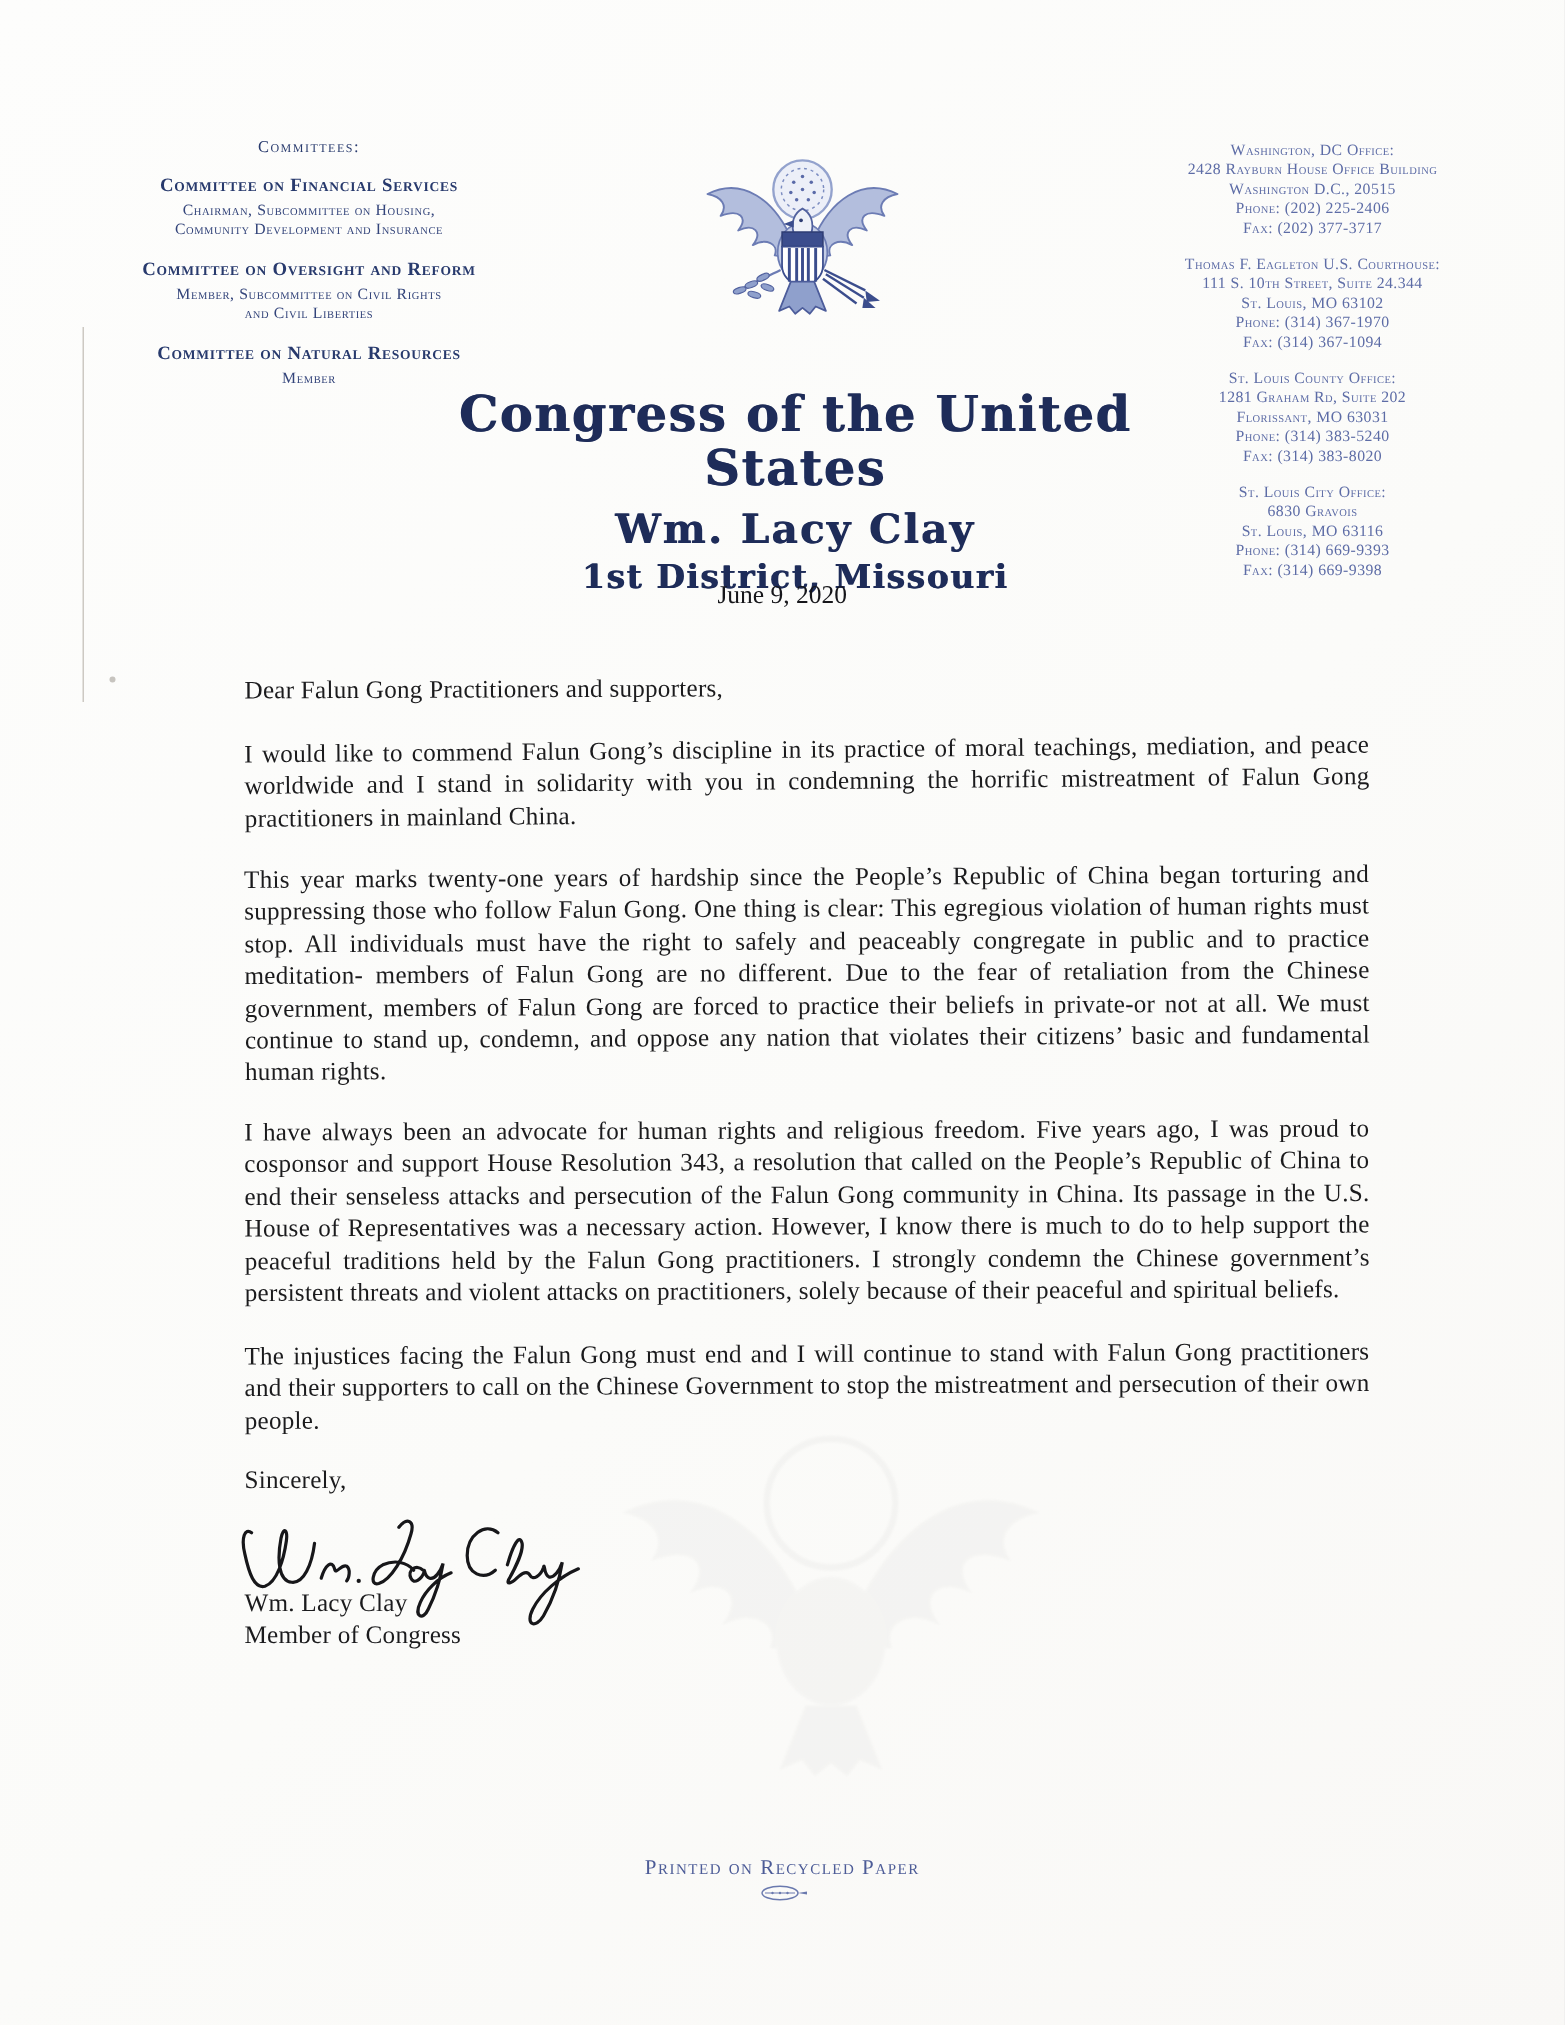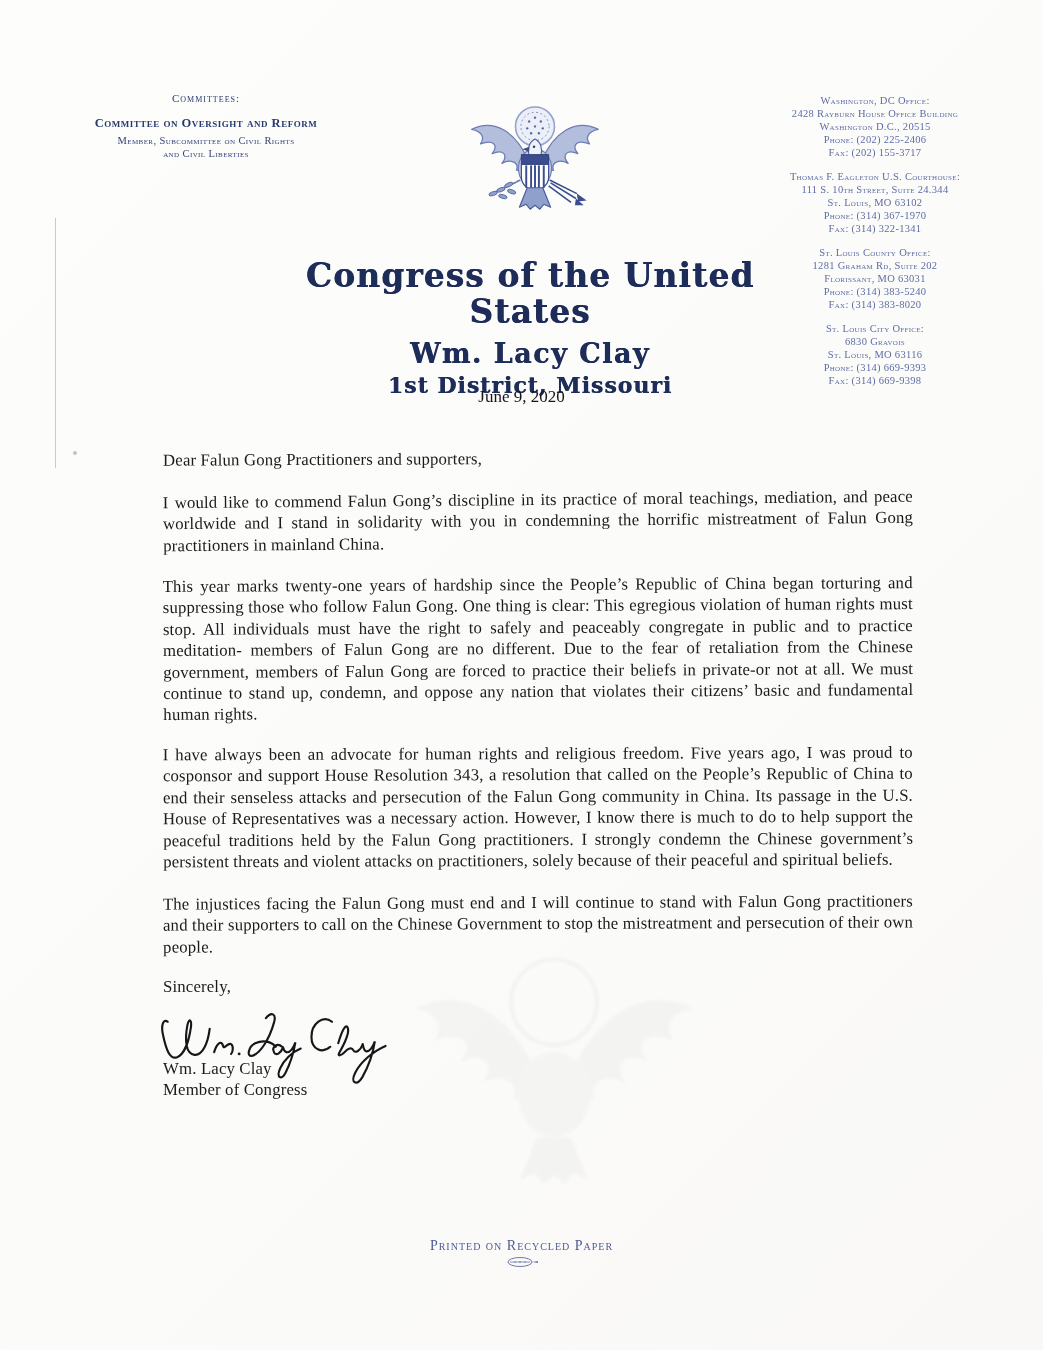--- a/index.html
+++ b/index.html
@@ -79,23 +79,32 @@
 <body>
 
 <div class="page">
 
   <div class="scan-line"></div>
   <div class="scan-dot"></div>
 
   <div class="committees">
     <div class="cm-label">Committees:</div>
     <div class="cm-group">
+      <div class="cm-name">Committee on Financial Services</div>
+      <div class="cm-role">Chairman, Subcommittee on Housing,</div>
+      <div class="cm-role">Community Development and Insurance</div>
+    </div>
+    <div class="cm-group">
       <div class="cm-name">Committee on Oversight and Reform</div>
       <div class="cm-role">Member, Subcommittee on Civil Rights</div>
       <div class="cm-role">and Civil Liberties</div>
+    </div>
+    <div class="cm-group">
+      <div class="cm-name">Committee on Natural Resources</div>
+      <div class="cm-role">Member</div>
     </div>
   </div>
 
   <div class="seal">
     <svg viewBox="0 0 170 115" width="166" height="112">
 
       <circle cx="85" cy="23" r="20" fill="#eceff8" stroke="#93a2cd" stroke-width="1.6"></circle>
       <circle cx="85" cy="23" r="14.5" fill="none" stroke="#7b8cc0" stroke-width="1" stroke-dasharray="2 2.6"></circle>
       <g fill="#5a6aa8">
         <circle cx="85" cy="14" r="1.2"></circle>
@@ -148,28 +157,28 @@
       <path d="M127,97 L135,104 L126,104 Z" fill="#3b4d8d"></path>
     </svg>
   </div>
 
   <div class="offices">
     <div class="office-group">
       <div>Washington, DC Office:</div>
       <div>2428 Rayburn House Office Building</div>
       <div>Washington D.C., 20515</div>
       <div>Phone: (202) 225-2406</div>
-      <div>Fax: (202) 155-3717</div>
+      <div>Fax: (202) 377-3717</div>
     </div>
     <div class="office-group">
       <div>Thomas F. Eagleton U.S. Courthouse:</div>
       <div>111 S. 10th Street, Suite 24.344</div>
       <div>St. Louis, MO 63102</div>
       <div>Phone: (314) 367-1970</div>
-      <div>Fax: (314) 322-1341</div>
+      <div>Fax: (314) 367-1094</div>
     </div>
     <div class="office-group">
       <div>St. Louis County Office:</div>
       <div>1281 Graham Rd, Suite 202</div>
       <div>Florissant, MO 63031</div>
       <div>Phone: (314) 383-5240</div>
       <div>Fax: (314) 383-8020</div>
     </div>
     <div class="office-group">
       <div>St. Louis City Office:</div>

